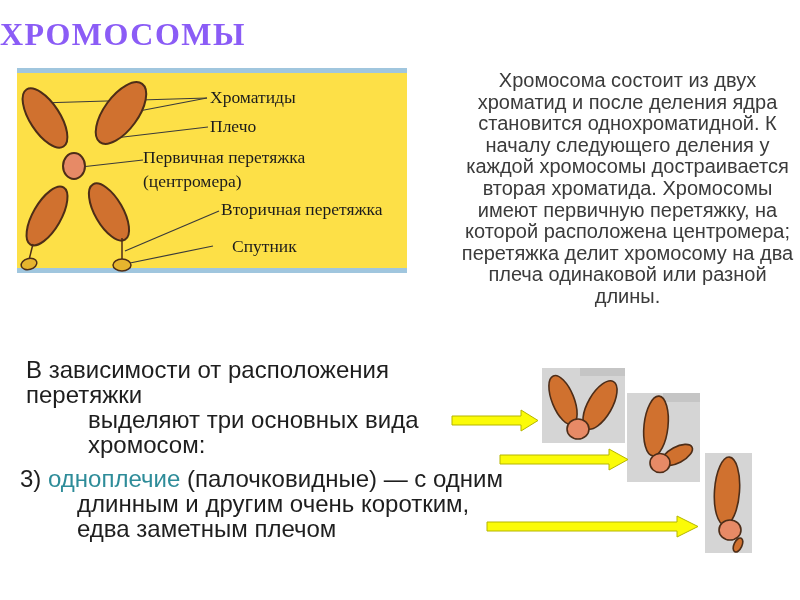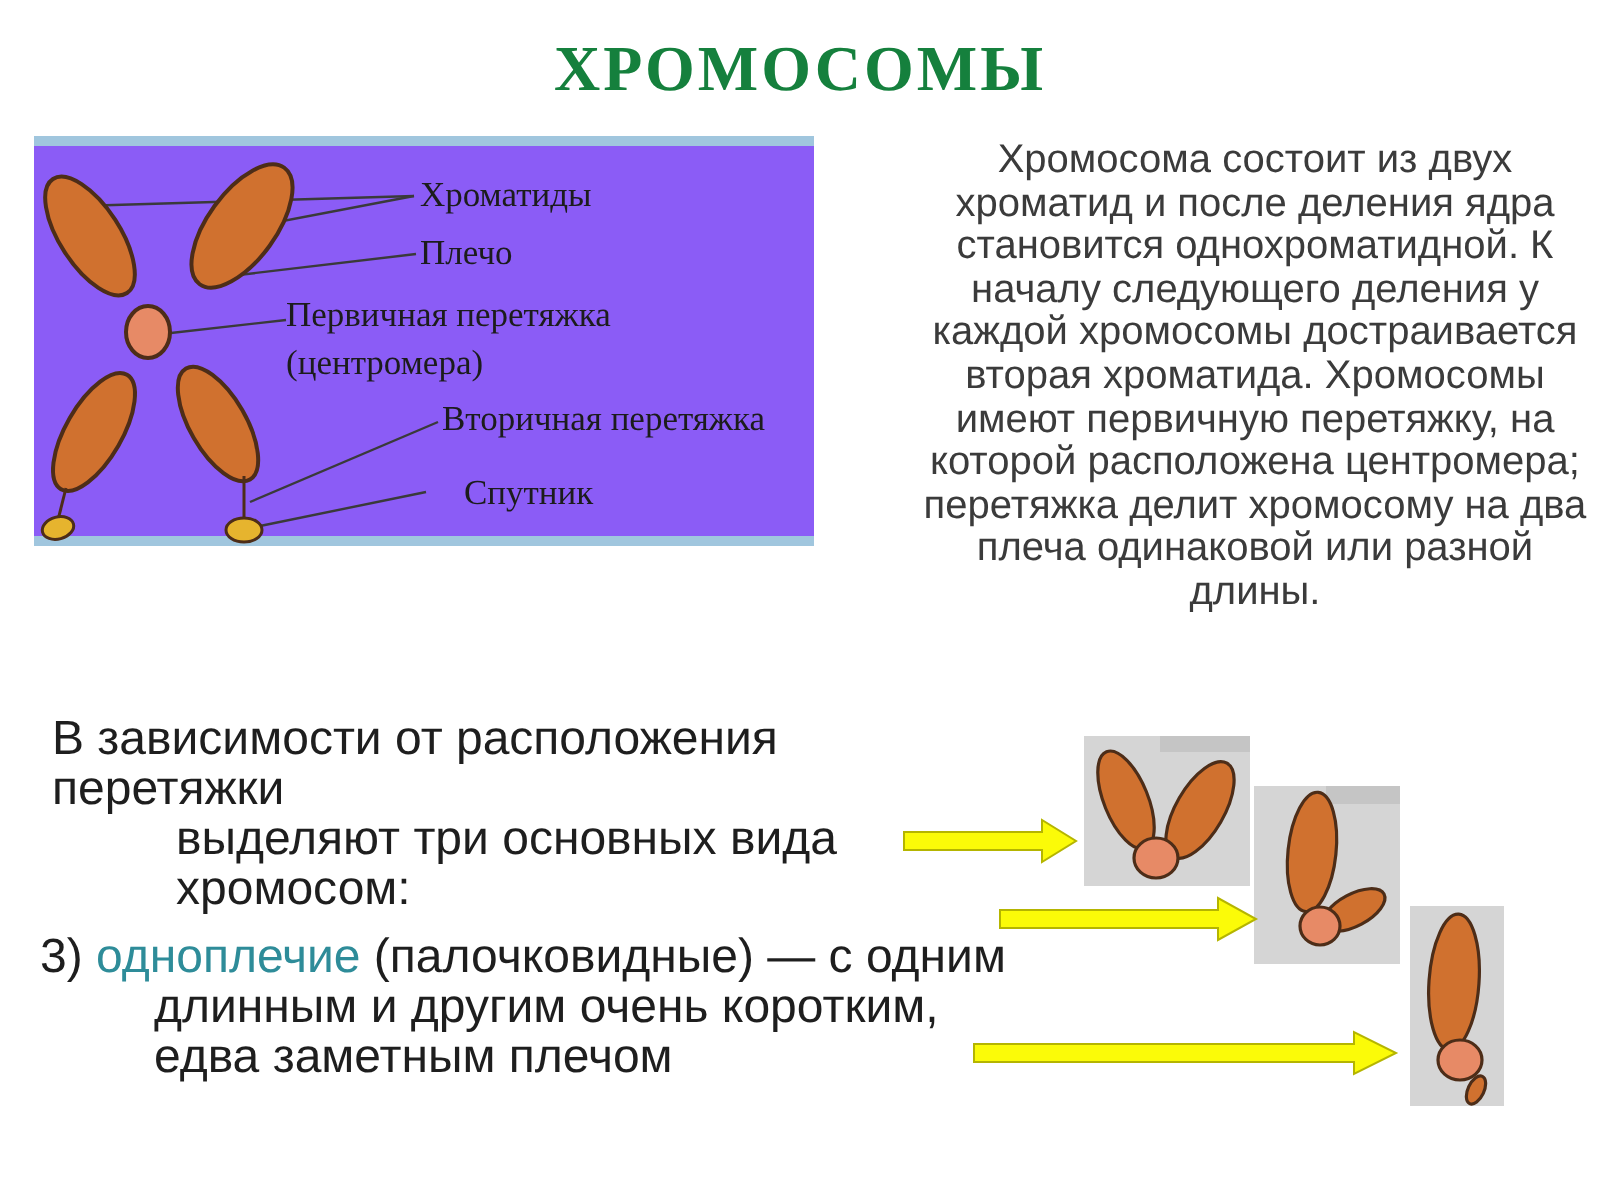--- a/index.html
+++ b/index.html
@@ -4,29 +4,29 @@
 <style>
   html,body{margin:0;padding:0;}
   body{
     width:800px;height:600px;position:relative;background:#ffffff;
     font-family:"Liberation Sans",sans-serif;overflow:hidden;
   }
   [data-interactable]{cursor:default;}
 
   
   .page-title{
-    position:absolute;left:0;right:0;top:16px;text-align:center;
+    position:absolute;left:0;right:0;top:16px;
     font-family:"Liberation Serif",serif;font-weight:bold;
-    font-size:32px;letter-spacing:1.5px;color:#15803d;
+    font-size:32px;letter-spacing:1.5px;color:#8b5cf6;
   }
 
   
   .diagram-panel{
     position:absolute;left:17px;top:68px;width:390px;height:205px;
-    background:#8b5cf6;
+    background:#fde047;
   }
   .edge-strip{position:absolute;left:0;right:0;height:5px;background:#A0C6DE;}
   .edge-strip.top{top:0;}
   .edge-strip.bottom{bottom:0;}
   .diagram-svg{position:absolute;left:0;top:0;width:100%;height:100%;}
   .diag-label{
     position:absolute;white-space:nowrap;
     font-family:"Liberation Serif",serif;font-size:17.5px;color:#1c1c1c;
   }
   .lbl-chromatids{left:193px;top:19px;}

